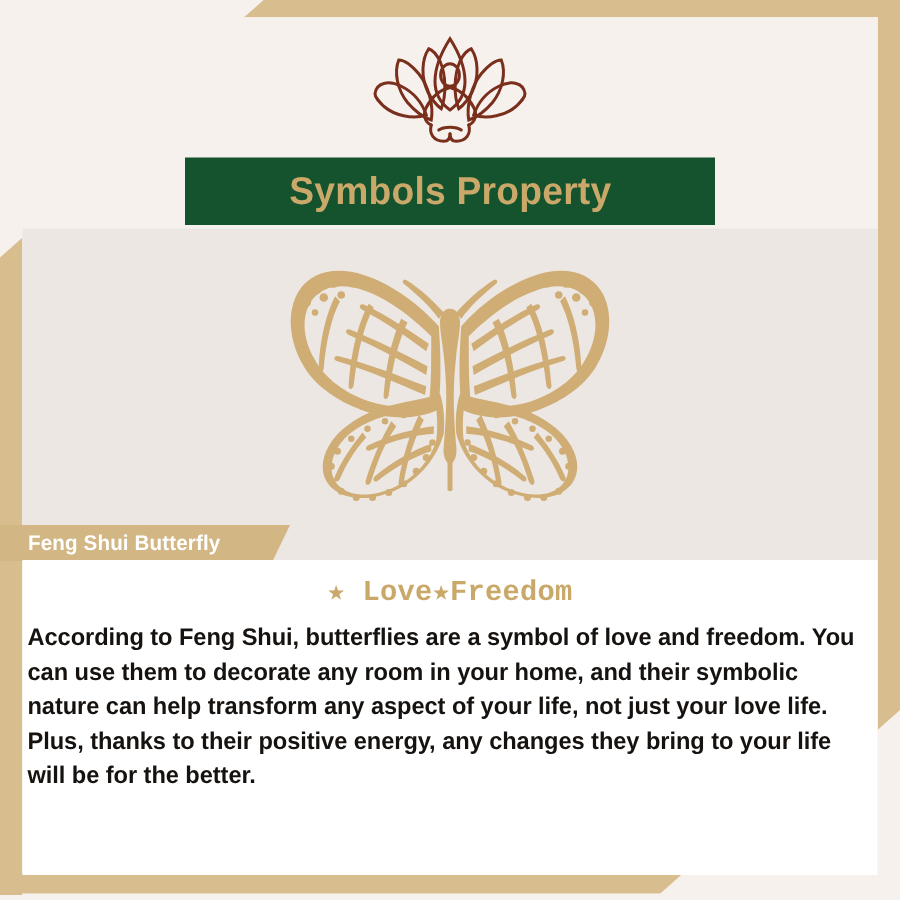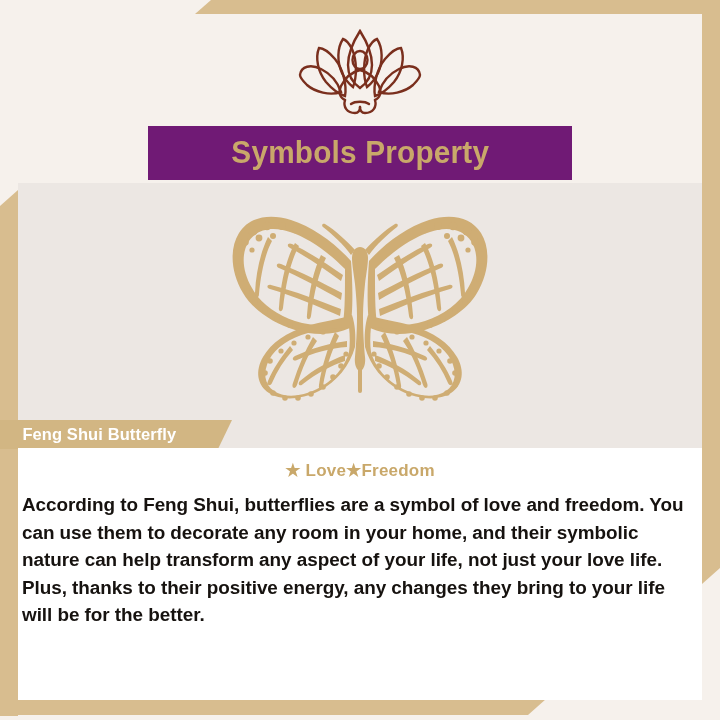--- a/index.html
+++ b/index.html
@@ -45,21 +45,21 @@
   }
   .logo-mark{display:block;}
   .brand-name{
     margin-top:4px;
     font-family:"Liberation Serif", serif;
     font-size:16.5px;letter-spacing:2.2px;
     color:#2b2320;font-weight:400;
   }
   .title-band{
     position:absolute;left:130px;top:112px;width:424px;height:54px;
-    background:#701a75;
+    background:#14532d;
     display:flex;align-items:center;justify-content:center;
   }
   .title-text{
     font-family:"Liberation Sans Narrow","Liberation Sans",sans-serif;
     font-weight:700;font-size:31px;letter-spacing:.2px;
     color:#c9a86a;
     transform:scaleX(.96);
   }
 
   
@@ -86,22 +86,22 @@
     transform:scaleX(.97);
   }
 
   
   .body-card{
     position:absolute;left:18px;top:448px;width:684px;height:252px;
     background:#ffffff;
   }
   .subhead{
     margin:12px 0 0 0;text-align:center;
-    font-family:Liberation Sans, sans-serif;
-    font-weight:700;font-size:17px;color:#c9a86a;letter-spacing:.2px;
+    font-family:Liberation Mono, monospace;
+    font-weight:700;font-size:23px;color:#c9a86a;letter-spacing:.2px;
   }
   .paragraph{
     margin:10px 4px 0 4px;
     font-family:"Liberation Sans Narrow","Liberation Sans",sans-serif;
     font-weight:700;font-size:19.2px;line-height:27.5px;
     color:#16120f;
     text-align:left;
     transform:scaleX(.985);transform-origin:left top;
     letter-spacing:-.05px;
   }

